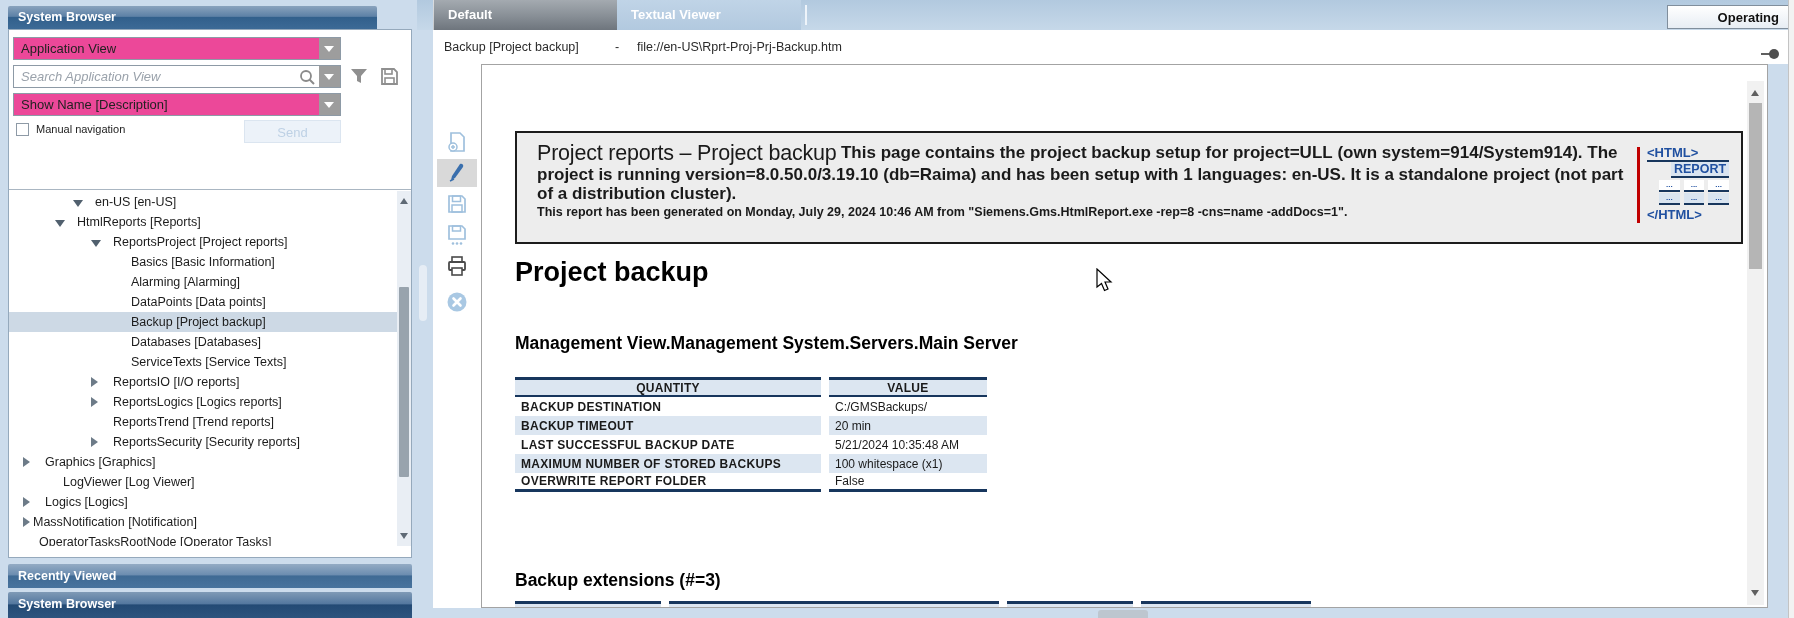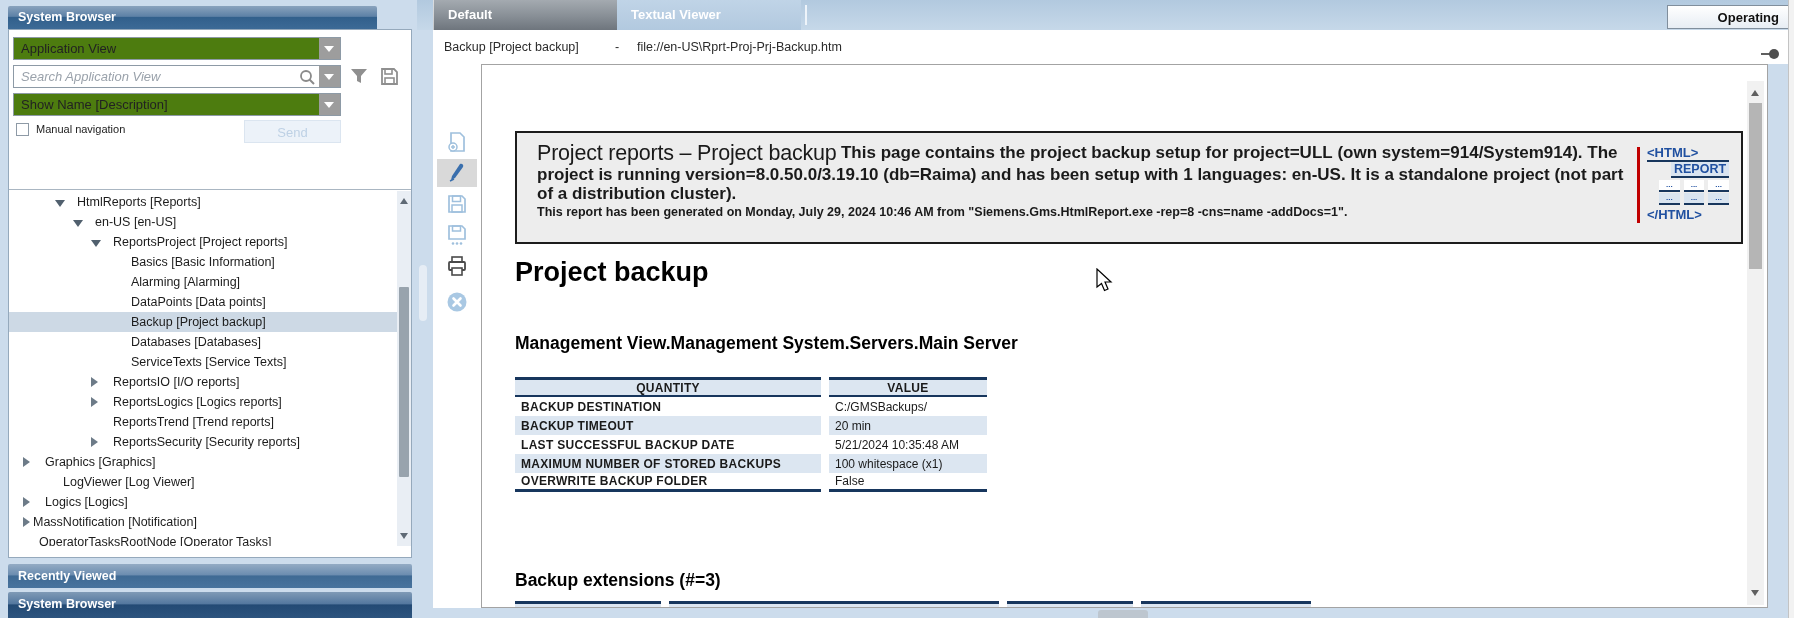--- a/index.html
+++ b/index.html
@@ -7,21 +7,21 @@
   .app{position:relative;width:1794px;height:618px;background:#ccdcec;
        font-family:"Liberation Sans",sans-serif;overflow:hidden;color:#1c1c1c;}
   .abs{position:absolute;}
 
   
   .lp-title{left:8px;top:6px;width:369px;height:23px;line-height:23px;padding-left:10px;
     color:#fff;font-size:12.5px;font-weight:bold;
     background:linear-gradient(180deg,#8aa3bd 0%,#5d81a6 45%,#32608c 50%,#3c6a96 100%);
     border-radius:2px 2px 0 0;}
   .lp-card{left:8px;top:29px;width:404px;height:529px;background:#fff;border:1px solid #95a9bc;}
-  .combo{position:absolute;width:328px;height:23px;background:#4d7c0f;border:1px solid #8d9aa6;}
+  .combo{position:absolute;width:328px;height:23px;background:#ec4899;border:1px solid #8d9aa6;}
   .combo-label{display:block;line-height:21px;padding-left:7px;font-size:13px;color:#222;
     white-space:nowrap;overflow:hidden;}
   .combo-btn{position:absolute;right:0;top:0;bottom:0;width:21px;background:#9d9d9d;}
   .combo-btn::after{content:"";position:absolute;left:5px;top:8px;border:5px solid transparent;
     border-top:6px solid #fff;}
   .searchbox{position:absolute;width:328px;height:23px;background:#fff;border:1px solid #8d9aa6;}
   .searchbox input{position:absolute;left:0;top:0;width:280px;height:21px;border:none;outline:none;
     padding-left:7px;font-size:13px;font-family:"Liberation Sans",sans-serif;color:#333;}
   .searchbox input::placeholder{font-style:italic;color:#9aa2ab;}
   .mag{position:absolute;right:24px;top:3px;}
@@ -163,26 +163,26 @@
       <span class="combo-btn"></span>
     </div>
 
     <span class="chk" style="left:7px;top:93px;"></span>
     <span class="chk-label" style="left:27px;top:93px;">Manual navigation</span>
     <button class="sendbtn" style="left:235px;top:90px;">Send</button>
 
     <div class="tree-wrap">
       <div class="tree-rows" id="tree-rows">
           <div class="tree-row">
+            <span class="arrow down" style="left: 64px;"></span>
+            <span class="tree-label" style="left: 86px;">en-US [en-US]</span>
+          </div>
+          <div class="tree-row">
             <span class="arrow down" style="left: 46px;"></span>
             <span class="tree-label" style="left: 68px;">HtmlReports [Reports]</span>
-          </div>
-          <div class="tree-row">
-            <span class="arrow down" style="left: 64px;"></span>
-            <span class="tree-label" style="left: 86px;">en-US [en-US]</span>
           </div>
           <div class="tree-row">
             <span class="arrow down" style="left: 82px;"></span>
             <span class="tree-label" style="left: 104px;">ReportsProject [Project reports]</span>
           </div>
           <div class="tree-row">
             <span class="tree-label" style="left: 122px;">Basics [Basic Information]</span>
           </div>
           <div class="tree-row">
             <span class="tree-label" style="left: 122px;">Alarming [Alarming]</span>
@@ -358,21 +358,21 @@
           </tr>
           <tr>
             <td class="lbl">LAST SUCCESSFUL BACKUP DATE</td>
             <td>5/21/2024 10:35:48 AM</td>
           </tr>
           <tr class="shade">
             <td class="lbl">MAXIMUM NUMBER OF STORED BACKUPS</td>
             <td>100 whitespace (x1)</td>
           </tr>
           <tr>
-            <td class="lbl">OVERWRITE BACKUP FOLDER</td>
+            <td class="lbl">OVERWRITE REPORT FOLDER</td>
             <td>False</td>
           </tr>
         </tbody>
       </table>
 
     <div class="r-h3">Backup extensions (#=3)</div>
 
     <table class="rep" id="table2">
         <thead>
           <tr>

